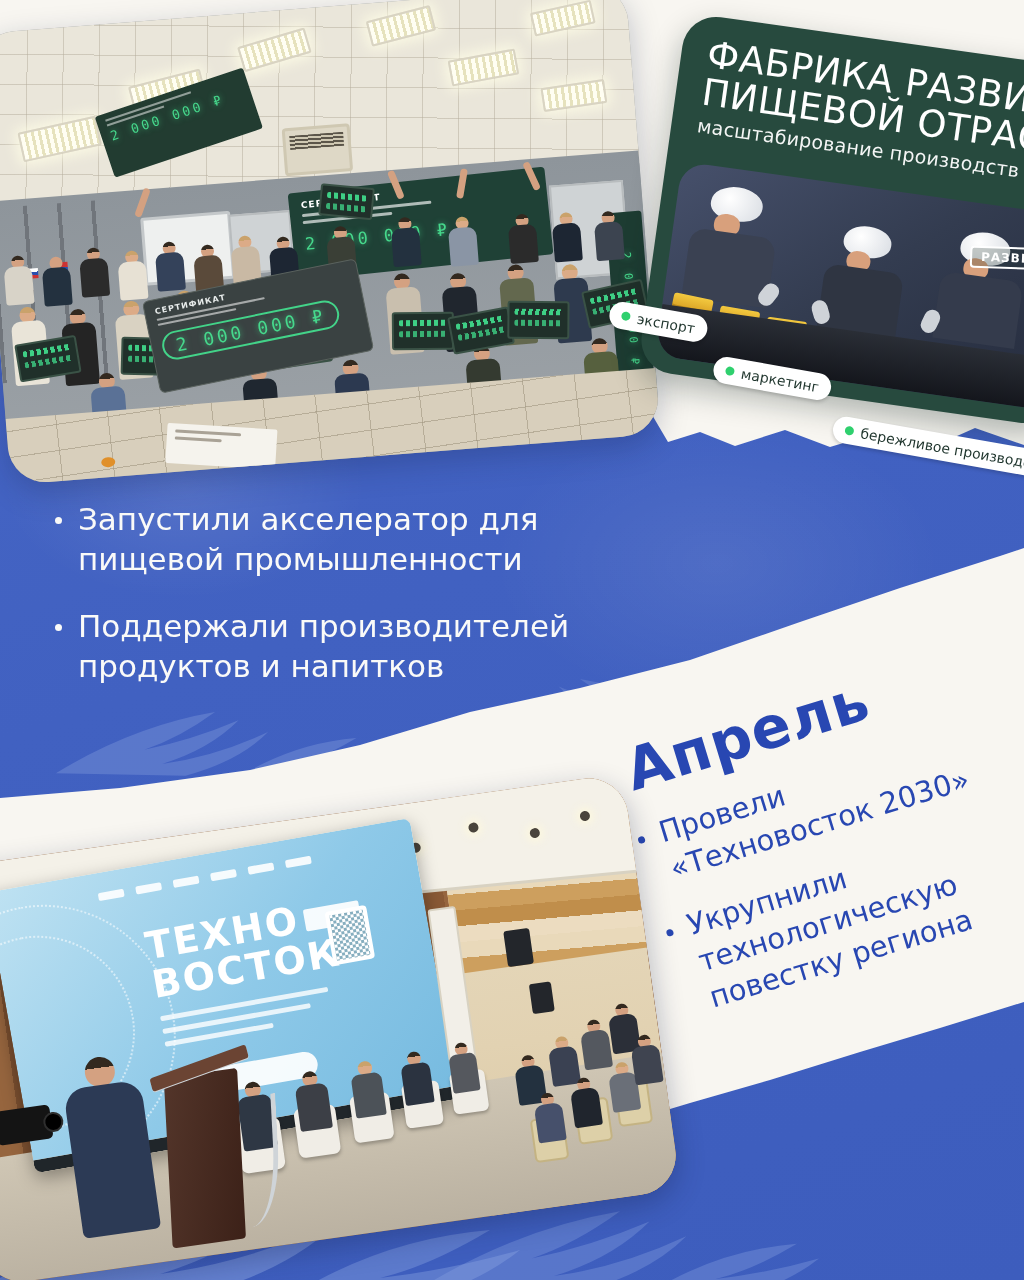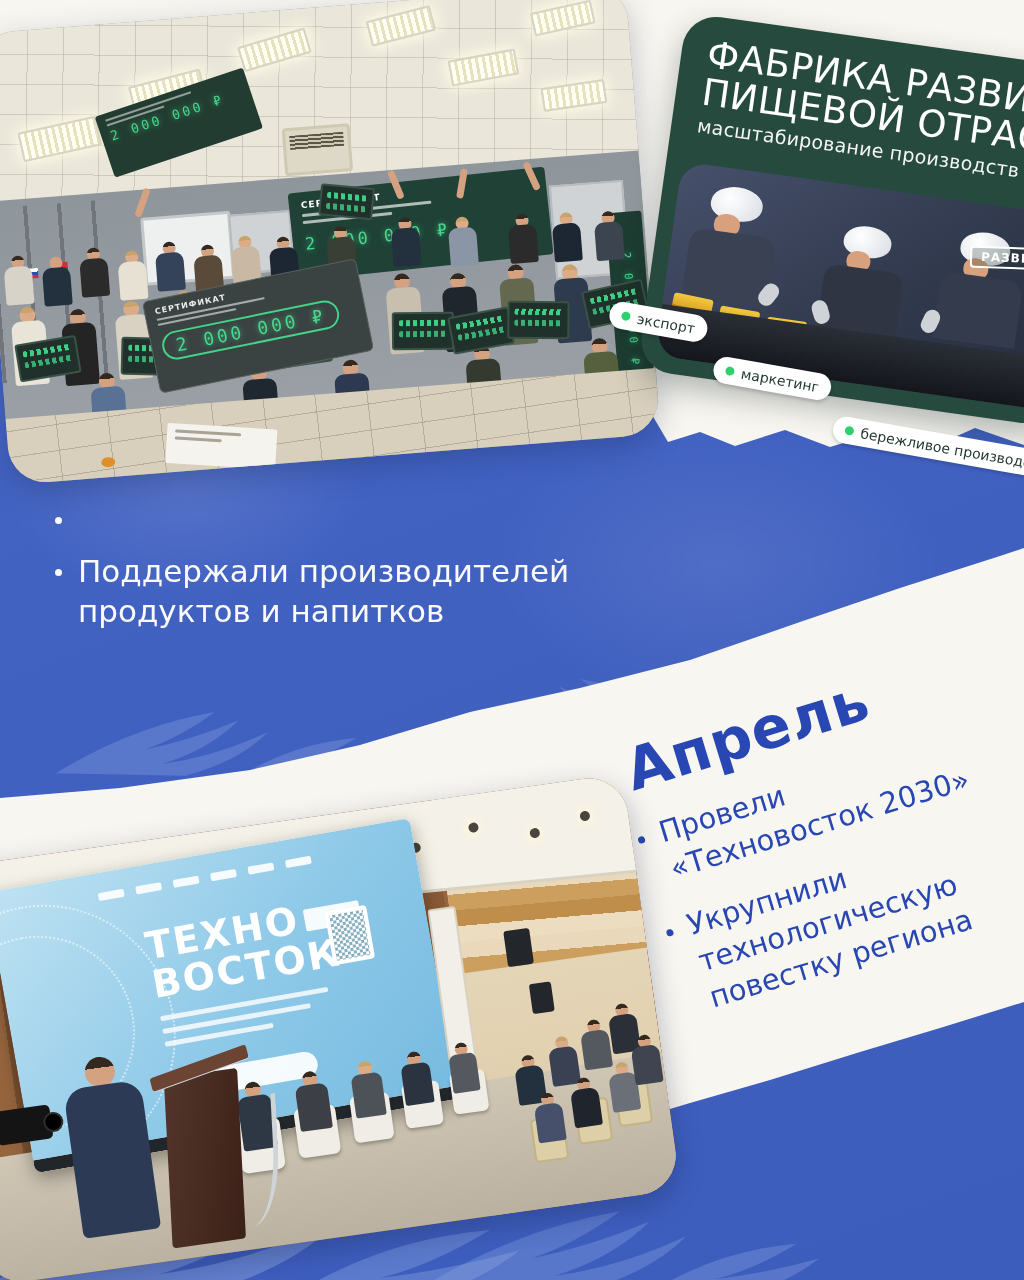--- a/index.html
+++ b/index.html
@@ -219,20 +219,24 @@
       </g>
   </svg>
 
   <div class="band band-top"></div>
   <div class="band band-mid"></div>
 
   <section class="march">
     <div class="bullets">
       <div class="bullet">
         <span class="dot"></span>
+        <span>
+            <span class="ln">Запустили акселератор для</span>
+            <span class="ln">пищевой промышленности</span>
+          </span>
       </div>
       <div class="bullet">
         <span class="dot"></span>
         <span>
             <span class="ln">Поддержали производителей</span>
             <span class="ln">продуктов и напитков</span>
           </span>
       </div>
     </div>
   </section>

